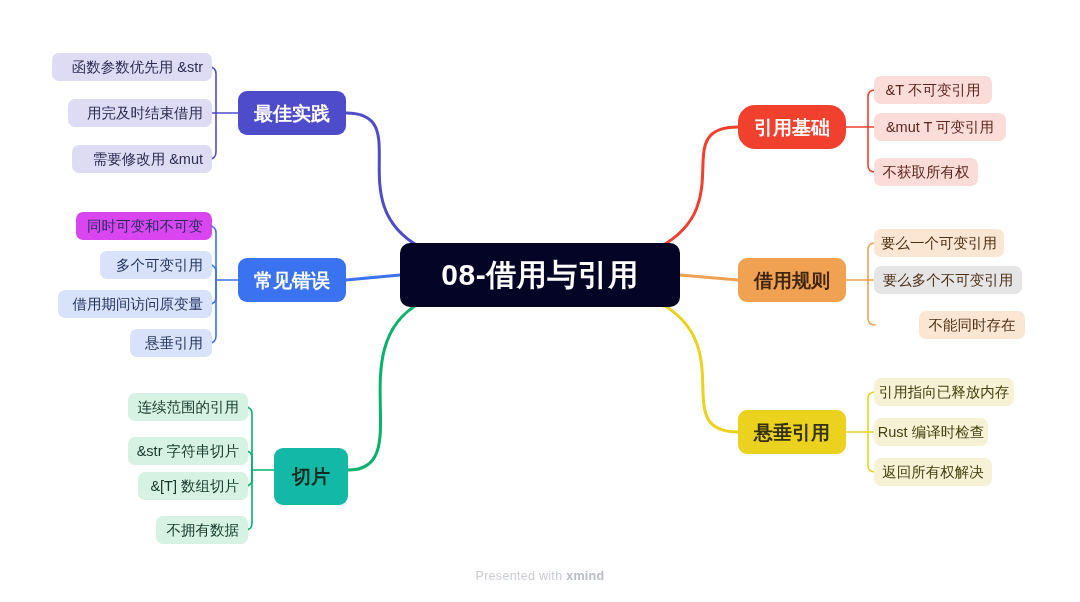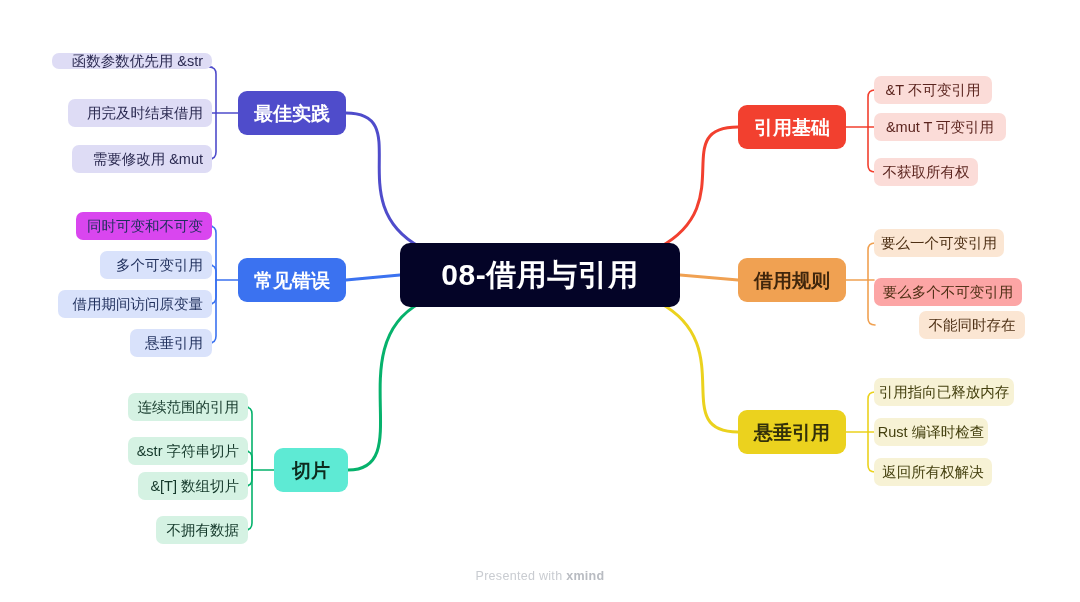--- a/index.html
+++ b/index.html
@@ -108,21 +108,21 @@
       <path d="M868 432 L868 465 Q868 472 875 472 L874 472" stroke="#ebd21e" stroke-width="1.6" fill="none" stroke-linecap="round" stroke-linejoin="round"></path>
     </svg>
 
   <div id="nodes">
       <div class="node " id="central" style="left: 400px; top: 243px; width: 280px; height: 64px; background: rgb(4, 4, 39); color: rgb(255, 255, 255);">
         <span>08-借用与引用</span>
       </div>
       <div class="node branch" style="left: 238px; top: 91px; width: 108px; height: 44px; background: rgb(79, 76, 203); color: rgb(255, 255, 255);">
         <span>最佳实践</span>
       </div>
-      <div class="node leaf left" style="left: 52px; top: 53px; width: 160px; height: 16px; background: rgb(222, 220, 245); color: rgb(44, 43, 82);">
+      <div class="node leaf left" style="left: 52px; top: 53px; width: 160px; height: 28px; background: rgb(222, 220, 245); color: rgb(44, 43, 82);">
         <span>函数参数优先用 &amp;str</span>
       </div>
       <div class="node leaf left" style="left: 68px; top: 99px; width: 144px; height: 28px; background: rgb(222, 220, 245); color: rgb(44, 43, 82); padding-left: 16px;">
         <span>用完及时结束借用</span>
       </div>
       <div class="node leaf left" style="left: 72px; top: 145px; width: 140px; height: 28px; background: rgb(222, 220, 245); color: rgb(44, 43, 82);">
         <span>需要修改用 &amp;mut</span>
       </div>
       <div class="node branch" style="left: 238px; top: 258px; width: 108px; height: 44px; background: rgb(59, 114, 240); color: rgb(255, 255, 255);">
         <span>常见错误</span>
@@ -132,54 +132,54 @@
       </div>
       <div class="node leaf left" style="left: 100px; top: 251px; width: 112px; height: 28px; background: rgb(217, 226, 251); color: rgb(31, 47, 92);">
         <span>多个可变引用</span>
       </div>
       <div class="node leaf left" style="left: 58px; top: 290px; width: 154px; height: 28px; background: rgb(217, 226, 251); color: rgb(31, 47, 92);">
         <span>借用期间访问原变量</span>
       </div>
       <div class="node leaf left" style="left: 130px; top: 329px; width: 82px; height: 28px; background: rgb(217, 226, 251); color: rgb(31, 47, 92);">
         <span>悬垂引用</span>
       </div>
-      <div class="node branch" style="left: 274px; top: 448px; width: 74px; height: 44px; background: #5eead4; color: rgb(13, 43, 30);">
+      <div class="node branch" style="left: 274px; top: 448px; width: 74px; height: 57px; background: #14b8a6; color: rgb(13, 43, 30);">
         <span>切片</span>
       </div>
       <div class="node leaf left" style="left: 128px; top: 393px; width: 120px; height: 28px; background: rgb(213, 242, 227); color: rgb(20, 56, 42);">
         <span>连续范围的引用</span>
       </div>
       <div class="node leaf left" style="left: 128px; top: 437px; width: 120px; height: 28px; background: rgb(213, 242, 227); color: rgb(20, 56, 42);">
         <span>&amp;str 字符串切片</span>
       </div>
       <div class="node leaf left" style="left: 138px; top: 472px; width: 110px; height: 28px; background: rgb(213, 242, 227); color: rgb(20, 56, 42);">
         <span>&amp;[T] 数组切片</span>
       </div>
       <div class="node leaf left" style="left: 156px; top: 516px; width: 92px; height: 28px; background: rgb(213, 242, 227); color: rgb(20, 56, 42);">
         <span>不拥有数据</span>
       </div>
-      <div class="node branch" style="left: 738px; top: 105px; width: 108px; height: 44px; background: rgb(242, 64, 47); color: rgb(255, 255, 255);">
+      <div class="node branch" style="left: 738px; top: 105px; width: 108px; height: 44px; background: rgb(242, 64, 47); color: rgb(255, 255, 255); border-radius: 17px;">
         <span>引用基础</span>
       </div>
       <div class="node leaf right" style="left: 874px; top: 76px; width: 118px; height: 28px; background: rgb(251, 220, 216); color: rgb(91, 36, 30);">
         <span>&amp;T 不可变引用</span>
       </div>
       <div class="node leaf right" style="left: 874px; top: 113px; width: 132px; height: 28px; background: rgb(251, 220, 216); color: rgb(91, 36, 30);">
         <span>&amp;mut T 可变引用</span>
       </div>
       <div class="node leaf right" style="left: 874px; top: 158px; width: 104px; height: 28px; background: rgb(251, 220, 216); color: rgb(91, 36, 30);">
         <span>不获取所有权</span>
       </div>
       <div class="node branch" style="left: 738px; top: 258px; width: 108px; height: 44px; background: rgb(240, 161, 82); color: rgb(64, 38, 12);">
         <span>借用规则</span>
       </div>
       <div class="node leaf right" style="left: 874px; top: 229px; width: 130px; height: 28px; background: rgb(251, 230, 211); color: rgb(77, 47, 20);">
         <span>要么一个可变引用</span>
       </div>
-      <div class="node leaf right" style="left: 874px; top: 266px; width: 148px; height: 28px; background: #fca5a5; color: rgb(77, 47, 20); margin-top: 12px;">
+      <div class="node leaf right" style="left: 874px; top: 266px; width: 148px; height: 28px; background: #e5e5e5; color: rgb(77, 47, 20);">
         <span>要么多个不可变引用</span>
       </div>
       <div class="node leaf right" style="left: 919px; top: 311px; width: 106px; height: 28px; background: rgb(251, 230, 211); color: rgb(77, 47, 20);">
         <span>不能同时存在</span>
       </div>
       <div class="node branch" style="left: 738px; top: 410px; width: 108px; height: 44px; background: rgb(235, 210, 30); color: rgb(51, 48, 10);">
         <span>悬垂引用</span>
       </div>
       <div class="node leaf right" style="left: 874px; top: 378px; width: 140px; height: 28px; background: rgb(247, 242, 213); color: rgb(68, 64, 15);">
         <span>引用指向已释放内存</span>

